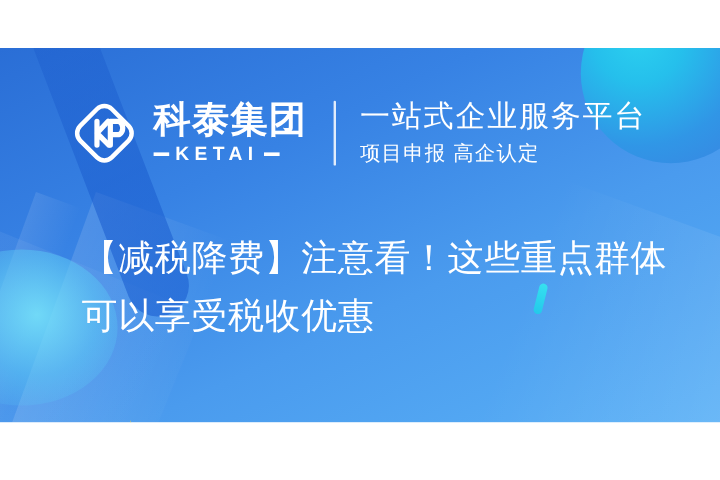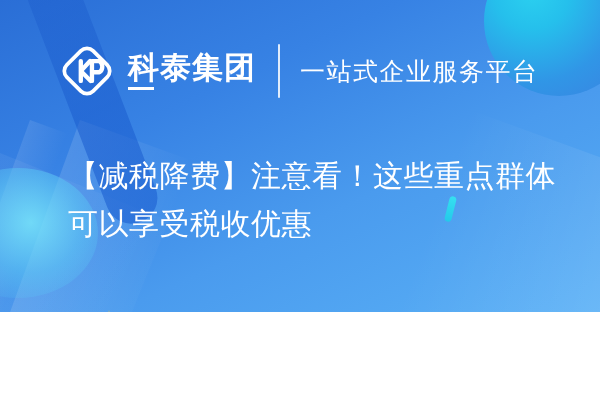--- a/index.html
+++ b/index.html
@@ -10,20 +10,21 @@
   body {
     font-family: "Liberation Sans", "DejaVu Sans", sans-serif;
   }
 
   #banner {
     position: relative;
     width: 600px;
     height: 312px;
     overflow: hidden;
     background: linear-gradient(155deg, #2a6ed6 0%, #3782e4 32%, #4a9bee 62%, #59b0f6 100%);
+    margin-top: 40px;
   }
 
   
   .bg-layer { position: absolute; pointer-events: none; }
 
   
   .band-a {
     left: -230px;
     top: 60px;
     width: 430px;
@@ -226,26 +227,28 @@
     <svg class="logo-mark" viewBox="0 0 100 100">
       <rect x="20" y="20" width="60" height="60" rx="14" ry="14" transform="rotate(45 50 50)" fill="none" stroke="#ffffff" stroke-width="6"></rect>
       <path d="M40 34 L40 66 M40 50 L55 34 M40 50 L56 66" fill="none" stroke="#ffffff" stroke-width="7" stroke-linecap="round" stroke-linejoin="round"></path>
       <path d="M58 34 L58 66 M58 34 L70 34 A11 11 0 0 1 70 52 L58 52" fill="none" stroke="#ffffff" stroke-width="7" stroke-linecap="round" stroke-linejoin="round"></path>
     </svg>
 
     <div class="logo-words">
       <div class="logo-cn">科泰集团</div>
       <div class="logo-en-row">
         <span class="logo-en-rule"></span>
+        <span class="logo-en">KETAI</span>
         <span class="logo-en-rule"></span>
       </div>
     </div>
 
     <div class="divider"></div>
 
     <div class="slogan">
       <div class="slogan-main">一站式企业服务平台</div>
+      <div class="slogan-sub">项目申报 高企认定</div>
     </div>
   </div>
 
   <div class="title">【减税降费】注意看！这些重点群体可以享受税收优惠</div>
 
 </div>
 
 </body></html>

